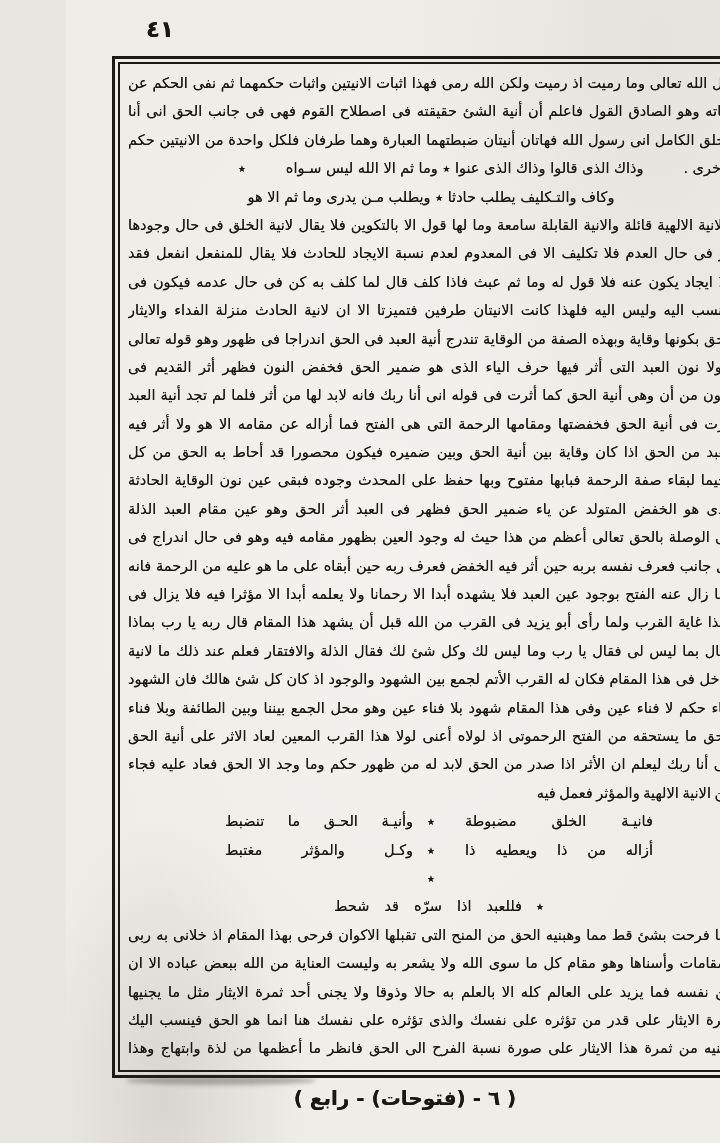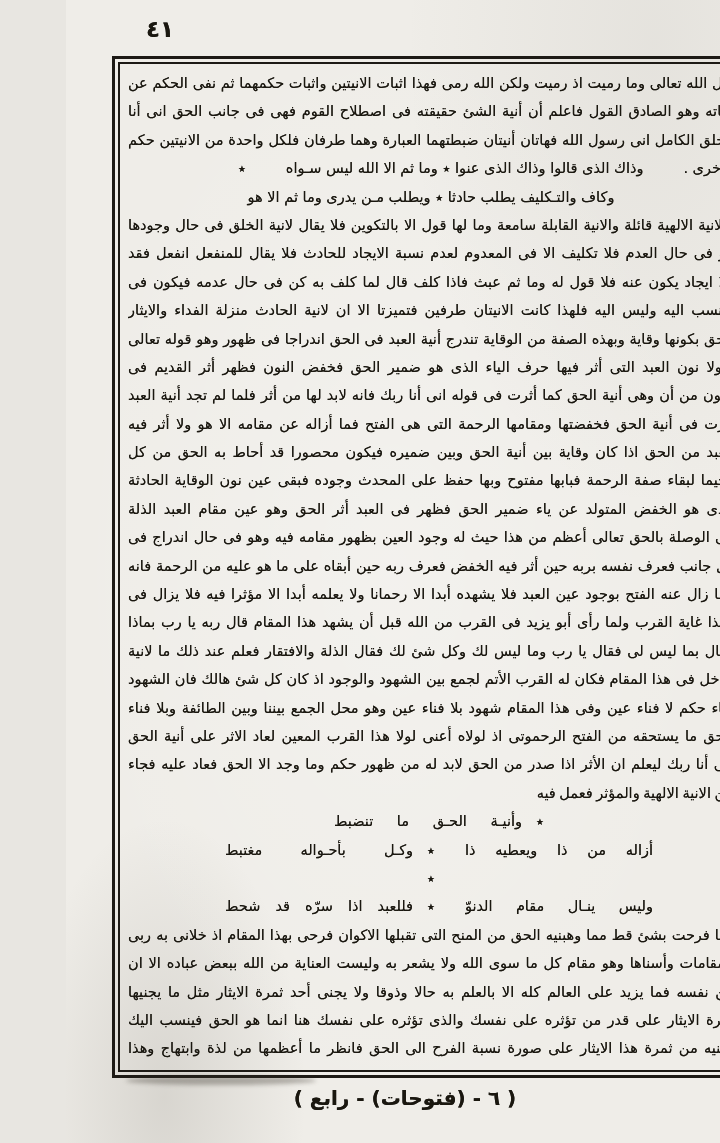--- a/index.html
+++ b/index.html
@@ -111,33 +111,33 @@
           <div class="line">كل جانب فعرف نفسه بربه حين أثر فيه الخفض فعرف ربه حين أبقاه على ما هو عليه من الرحمة فانه الرحمن الرحيم</div>
           <div class="line">فما زال عنه الفتح بوجود عين العبد فلا يشهده أبدا الا رحمانا ولا يعلمه أبدا الا مؤثرا فيه فلا يزال فى عبوديته قائما</div>
           <div class="line">وهذا غاية القرب ولما رأى أبو يزيد فى القرب من الله قبل أن يشهد هذا المقام قال ربه يا رب بماذا أتقرب اليك</div>
           <div class="line">فقال بما ليس لى فقال يا رب وما ليس لك وكل شئ لك فقال الذلة والافتقار فعلم عند ذلك ما لانية الحق وما لانية العبد</div>
           <div class="line">فدخل فى هذا المقام فكان له القرب الأتم لجمع بين الشهود والوجود اذ كان كل شئ هالك فان الشهود عند القوم</div>
           <div class="line">فناء حكم لا فناء عين وفى هذا المقام شهود بلا فناء عين وهو محل الجمع بيننا وبين الطائفة وبلا فناء حكم فانه أبقى</div>
           <div class="line">للحق ما يستحقه من الفتح الرحموتى اذ لولاه أعنى لولا هذا القرب المعين لعاد الاثر على أنية الحق ولهذا أظهر فى</div>
           <div class="line">انى أنا ربك ليعلم ان الأثر اذا صدر من الحق لابد له من ظهور حكم وما وجد الا الحق فعاد عليه فجاء العبد فدخل</div>
           <div class="line line-r">بين الانية الالهية والمؤثر فعمل فيه</div>
           <div class="verse-line">
+            <span class="hemi hemi-r">فانيـة الخلق مضبوطة</span>
             <span class="verse-star">٭</span>
             <span class="hemi hemi-l">وأنيـة الحـق ما تنضبط</span>
           </div>
           <div class="verse-line">
             <span class="hemi hemi-r">أزاله من ذا ويعطيه ذا</span>
             <span class="verse-star">٭</span>
-            <span class="hemi hemi-l">وكـل بأحـواله مغتبط</span>
+            <span class="hemi hemi-l">وكـل والمؤثر مغتبط</span>
           </div>
           <div class="verse-line">
             <span class="verse-star">٭</span>
           </div>
           <div class="verse-line">
-            <span class="hemi hemi-r">وليس ينـال مقام الدنوّ</span>
             <span class="verse-star">٭</span>
             <span class="hemi hemi-l">فللعبد اذا سرّه قد شحط</span>
           </div>
           <div class="line">وما فرحت بشئ قط مما وهبنيه الحق من المنح التى تقبلها الاكوان فرحى بهذا المقام اذ خلانى به ربى وهو أعلى</div>
           <div class="line">المقامات وأسناها وهو مقام كل ما سوى الله ولا يشعر به وليست العناية من الله ببعض عباده الا ان يشهده الان هذا المقام</div>
           <div class="line">من نفسه فما يزيد على العالم كله الا بالعلم به حالا وذوقا ولا يجنى أحد ثمرة الايثار مثل ما يجنيها صاحب هذا المقام فان</div>
           <div class="line">ثمرة الايثار على قدر من تؤثره على نفسك والذى تؤثره على نفسك هنا انما هو الحق فينسب اليك الفرح بما</div>
           <div class="line">تجنيه من ثمرة هذا الايثار على صورة نسبة الفرح الى الحق فانظر ما أعظمها من لذة وابتهاج وهذا أخصر</div>
         </div>
     </div>

